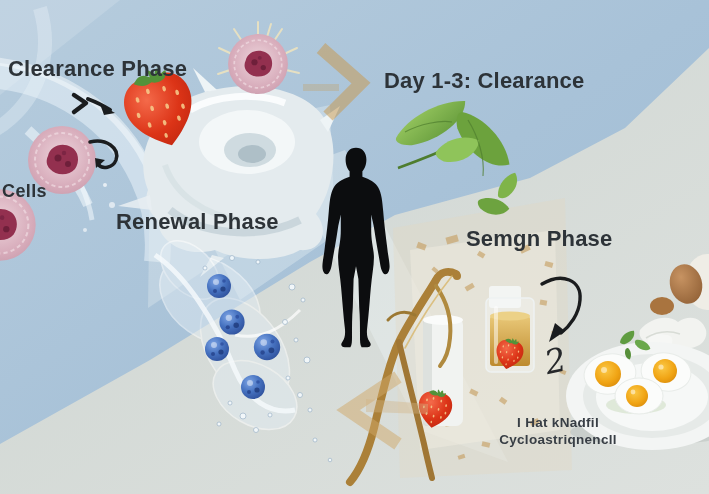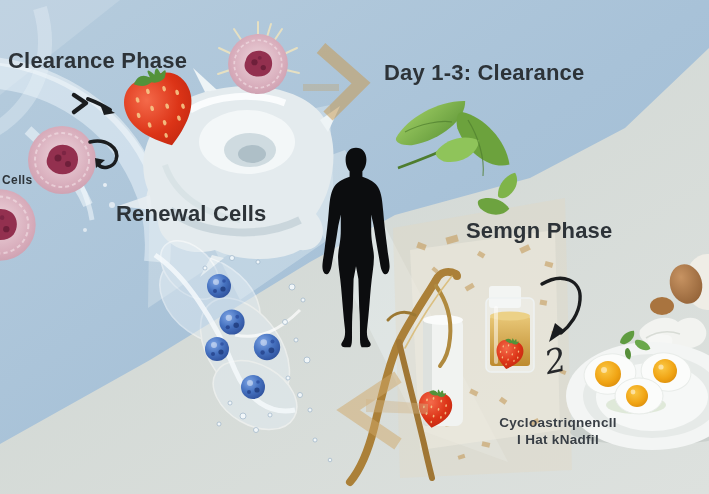--- a/index.html
+++ b/index.html
@@ -4,23 +4,23 @@
 <style>
   html,body{margin:0;padding:0;background:#888;}
   .stage{
     position:relative;width:709px;height:494px;overflow:hidden;
     font-family:"Liberation Sans",sans-serif;
     background:var(--bg-blue,#a8c2d8);
   }
   .stage svg.art{position:absolute;left:0;top:0;}
   .hlabel{
     position:absolute;font-weight:bold;white-space:nowrap;
-    color:var(--heading-text,#2d3338);font-size:22px;letter-spacing:.2px;
+    color:var(--heading-text,#2d3338);font-size:22px;letter-spacing:.2px;margin-top:8px;
   }
-  .hlabel.small{font-size:12px;letter-spacing:.4px;}
+  .hlabel.small{font-size:18px;letter-spacing:.4px;}
   .caption{
     position:absolute;left:472px;top:414px;width:172px;text-align:center;
     font-size:13.5px;font-weight:bold;color:var(--caption-text,#3a4046);
     line-height:17px;letter-spacing:.3px;
   }
 </style>
 </head>
 <body>
 
 <div class="stage">
@@ -316,21 +316,21 @@
       <g>
         <use href="#leafP" transform="translate(620,342) rotate(-30) scale(0.34)" fill="#5f9c40"></use>
         <use href="#leafP" transform="translate(636,340) rotate(40) scale(0.32)" fill="#6aa84b"></use>
         <use href="#leafP" transform="translate(628,348) rotate(90) scale(0.22)" fill="#578f3a"></use>
       </g>
     </g>
   </svg>
 
   <div class="hlabel" style="left:8px;top:48px">Clearance Phase</div>
   <div class="hlabel small" style="left:2px;top:173px">Cells</div>
-  <div class="hlabel" style="left:116px;top:201px">Renewal Cells</div>
+  <div class="hlabel" style="left:116px;top:201px">Renewal Phase</div>
   <div class="hlabel" style="left:384px;top:60px">Day 1-3: Clearance</div>
   <div class="hlabel" style="left:466px;top:218px">Semgn Phase</div>
   <div class="caption">
+    <div>I Hat kNadfil</div>
     <div>Cycloastriqnencll</div>
-    <div>I Hat kNadfil</div>
   </div>
 
 </div>
 
 </body></html>

